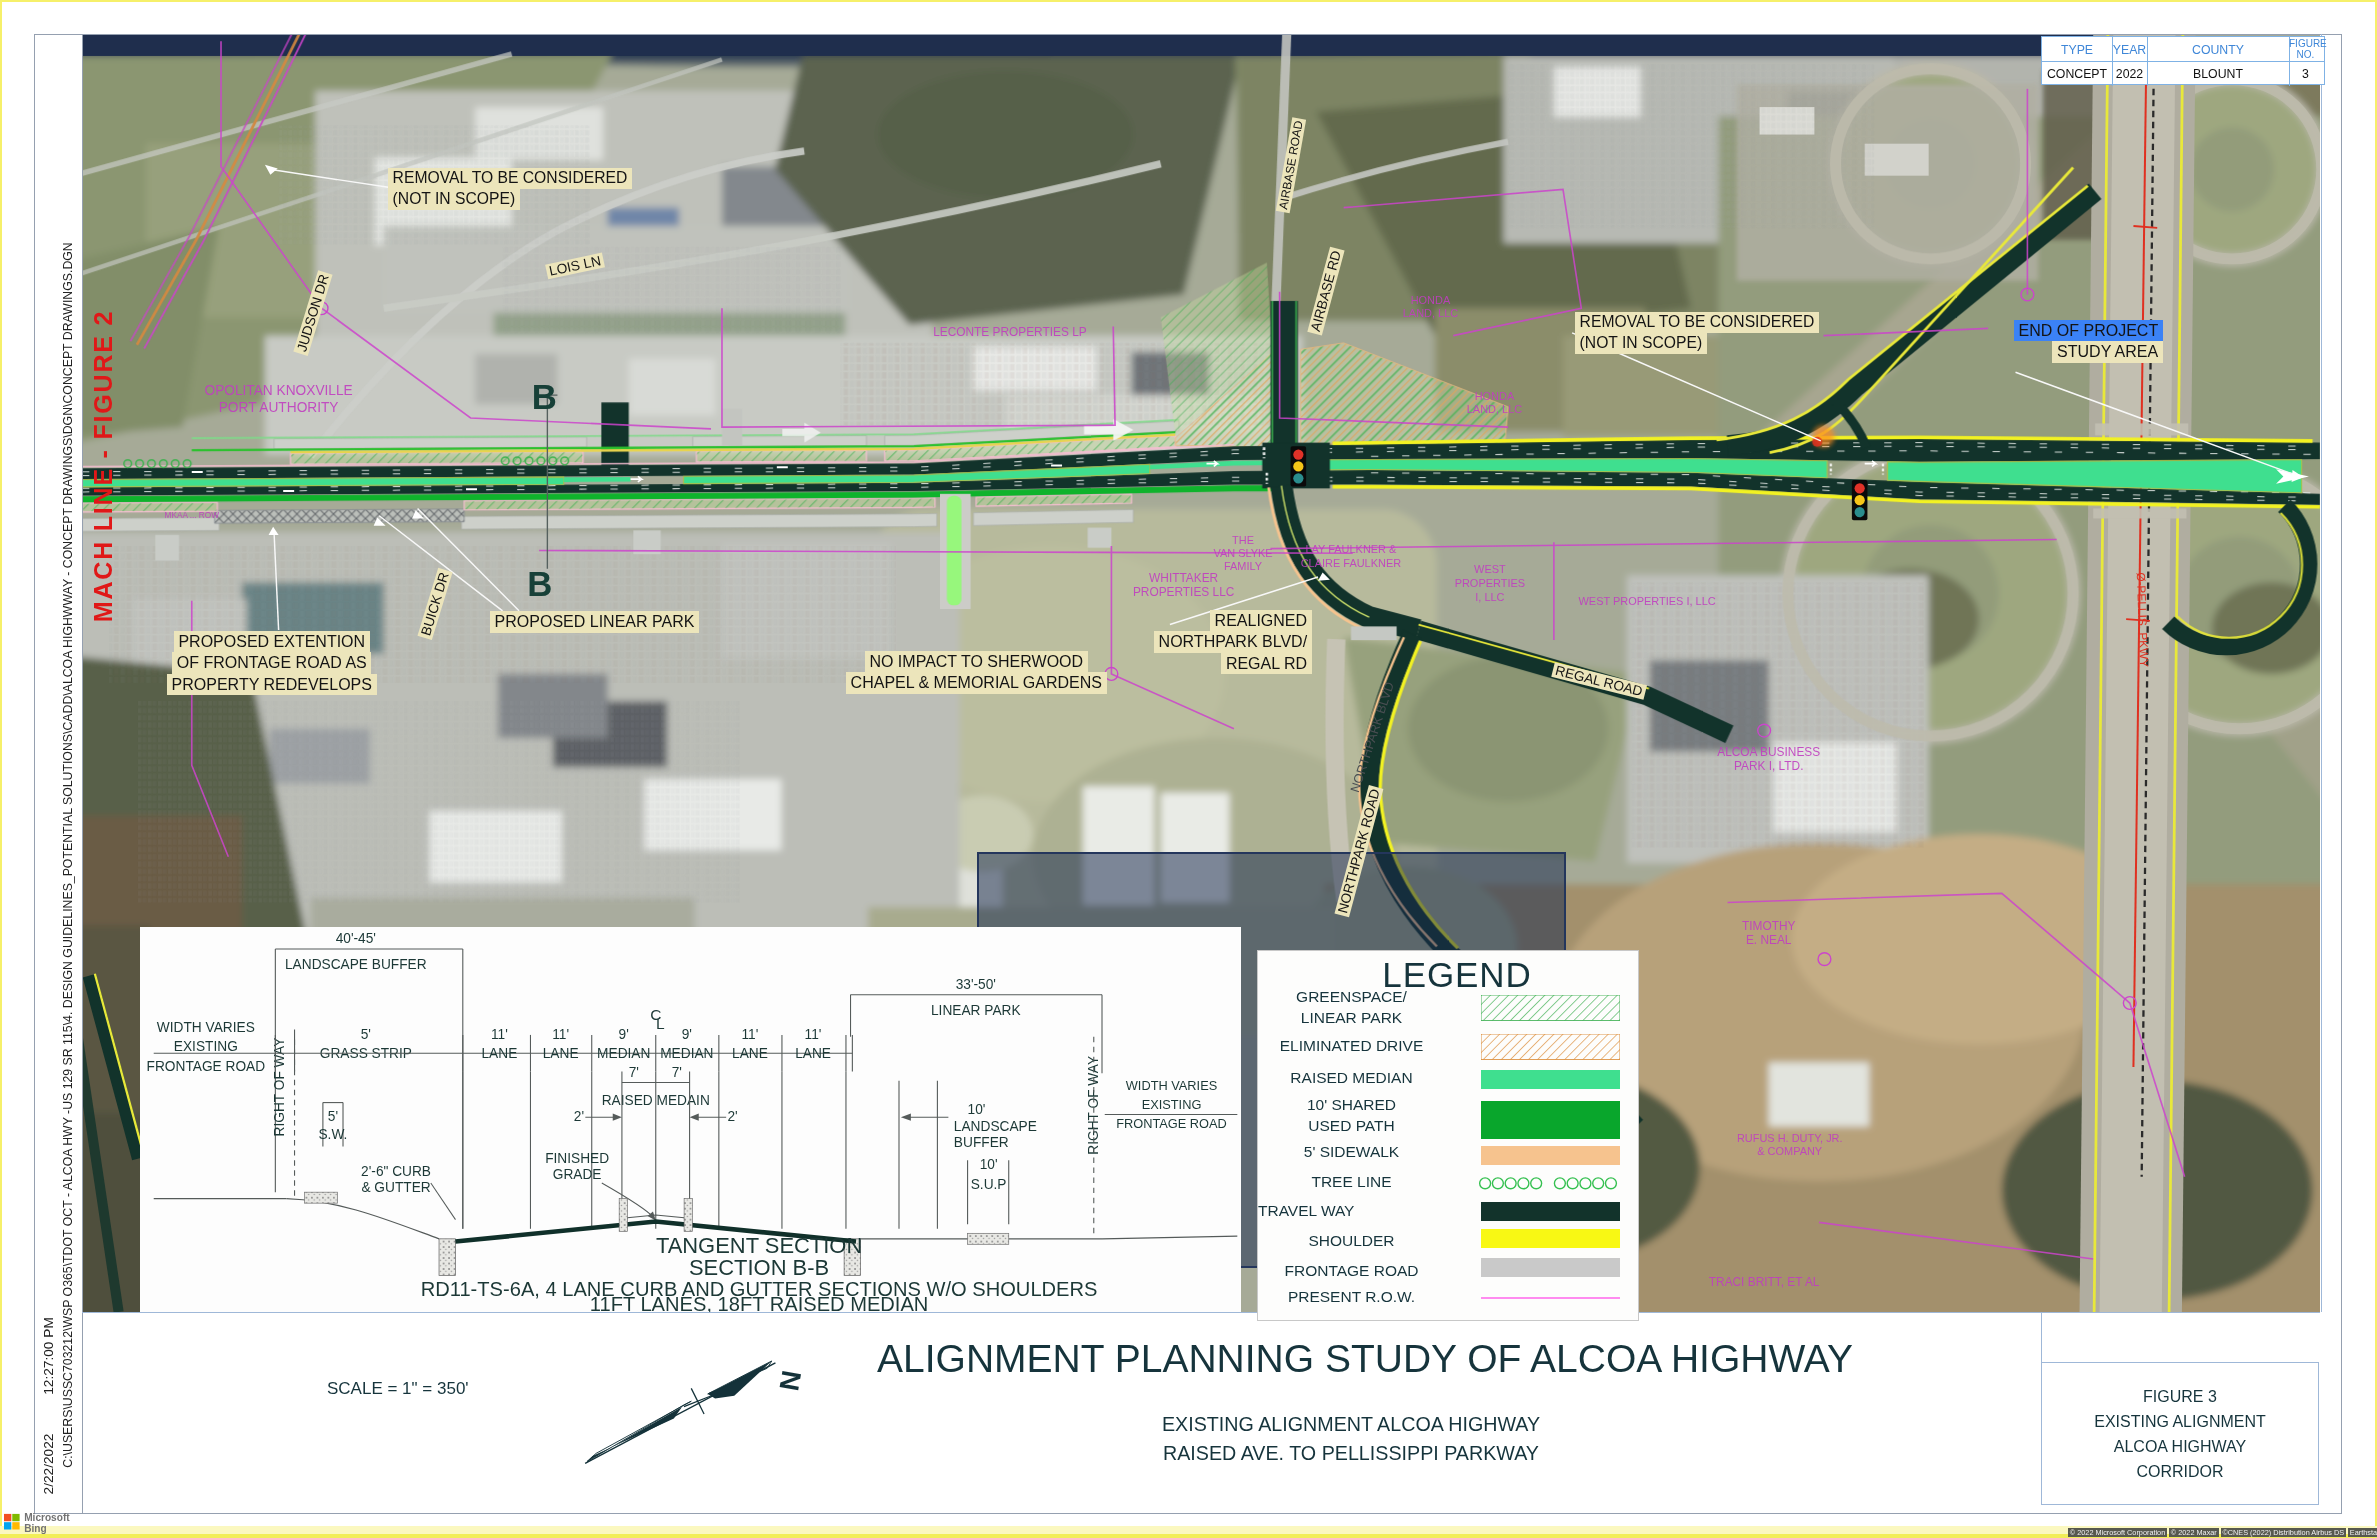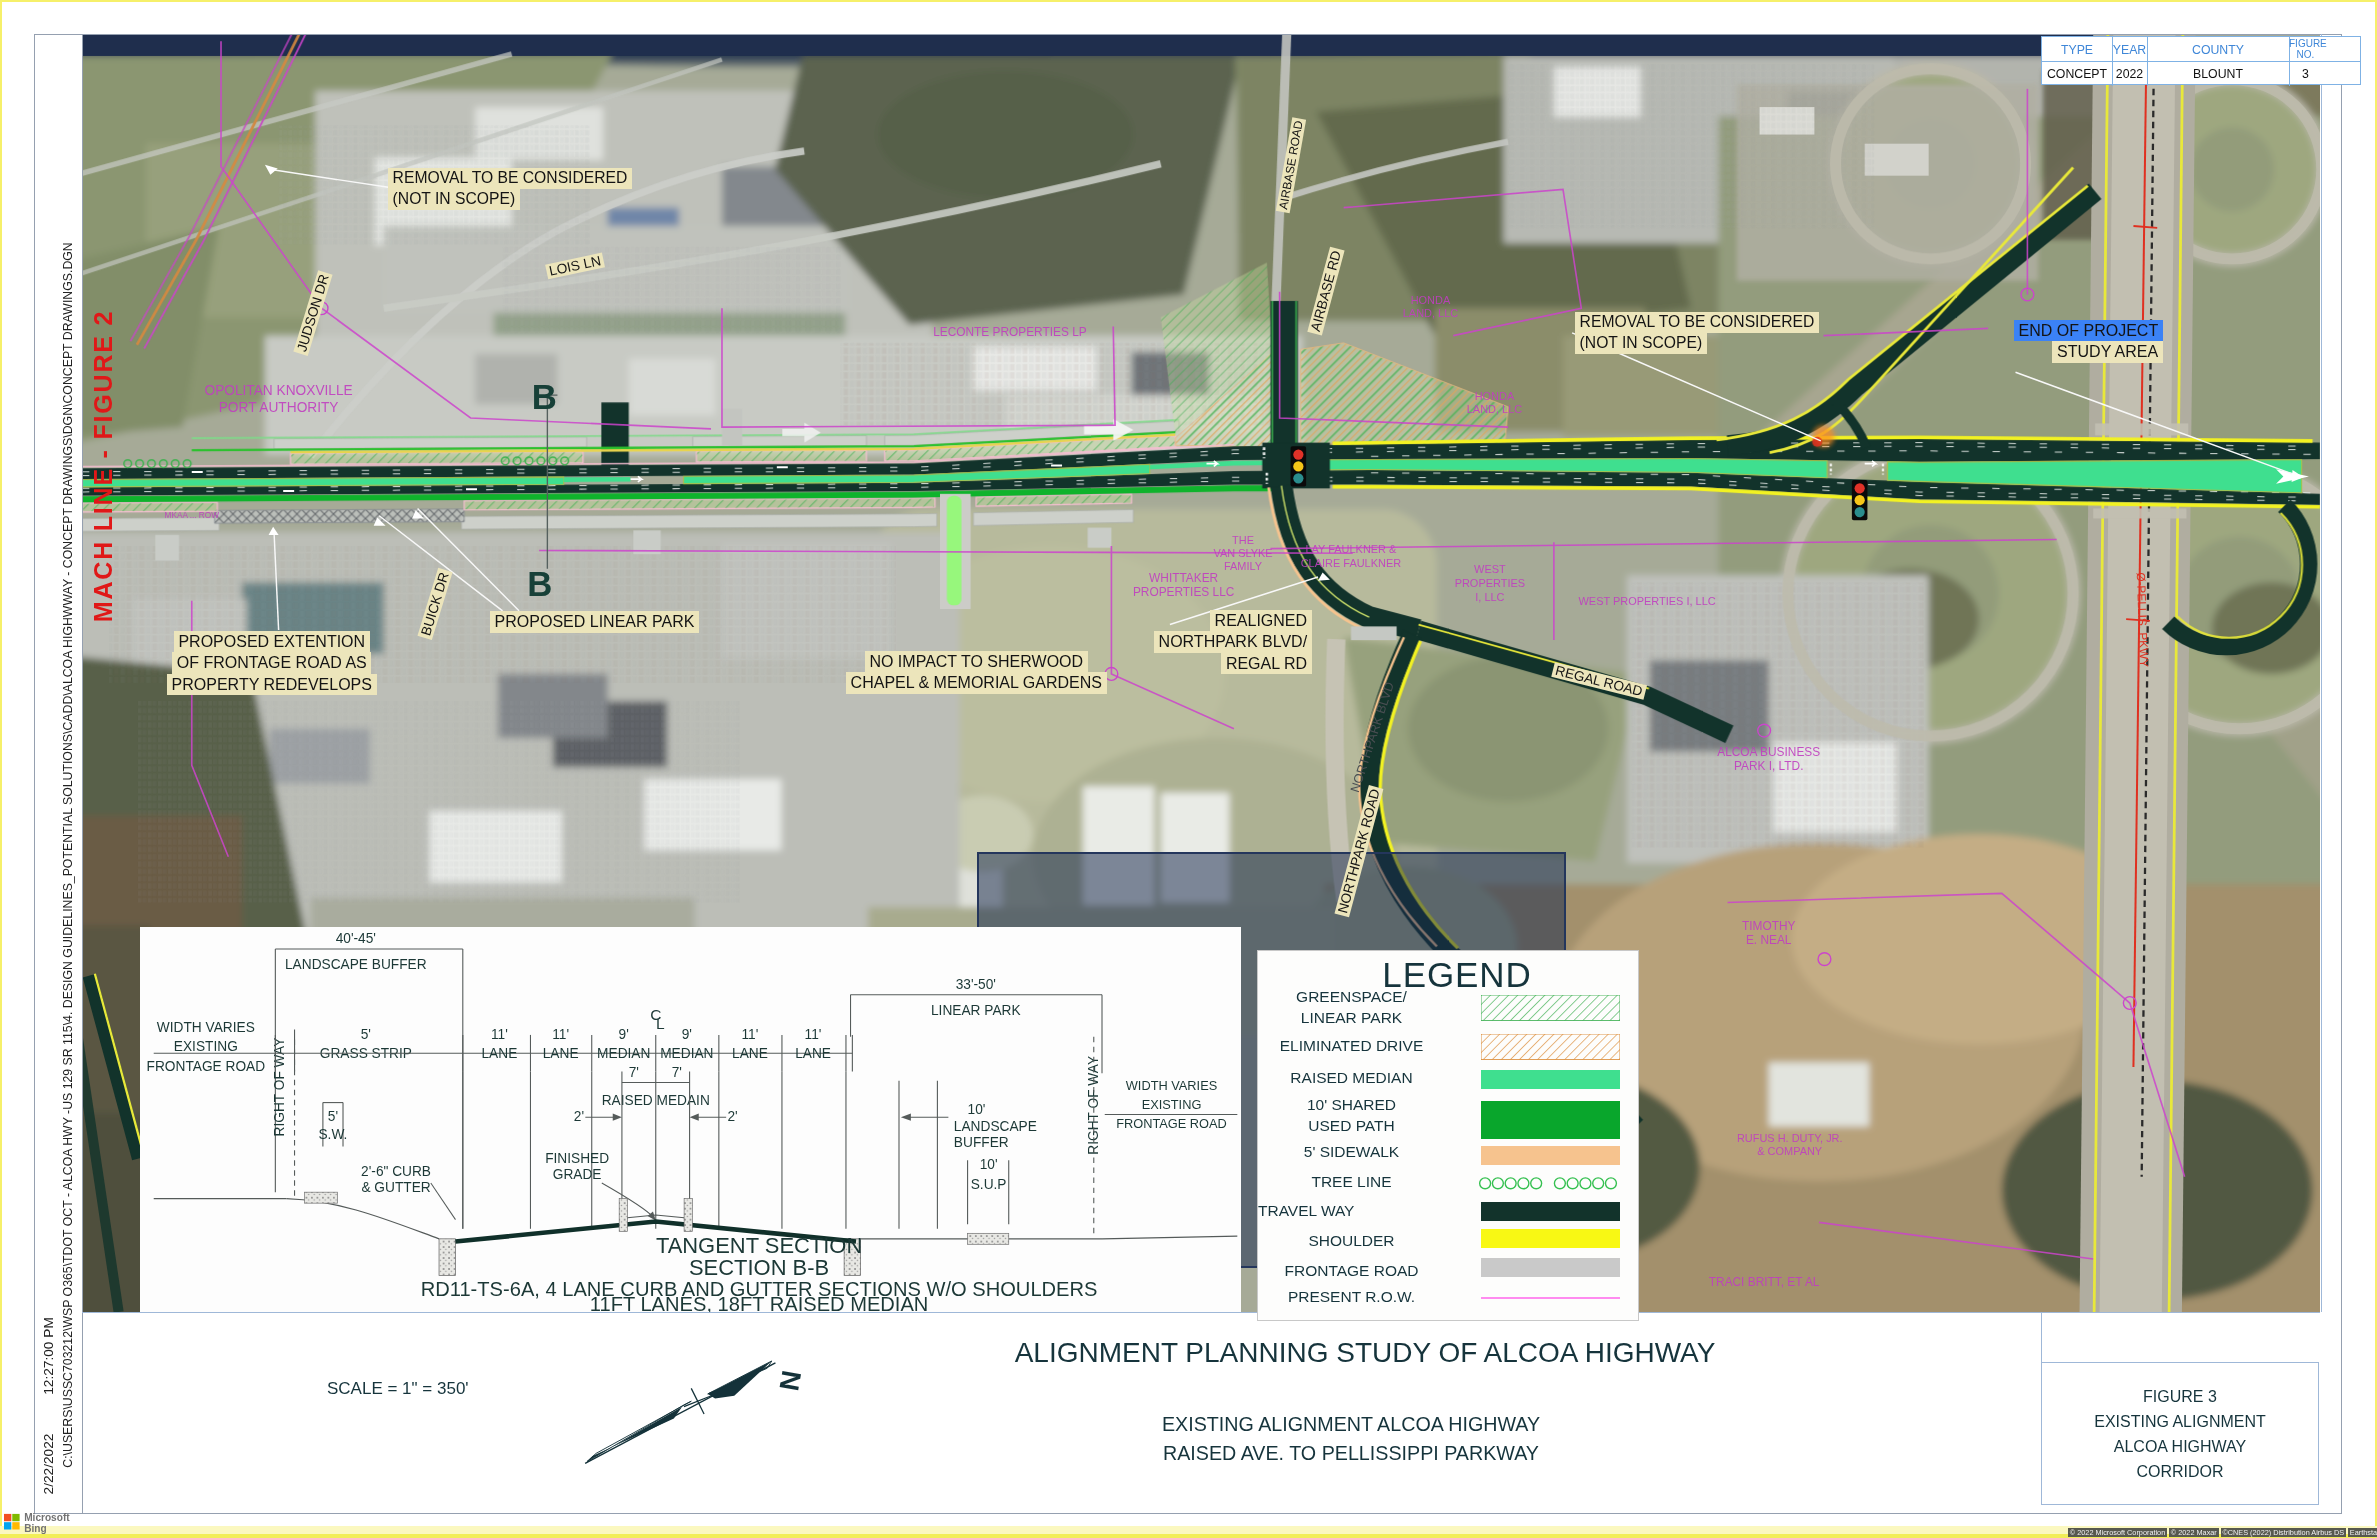--- a/index.html
+++ b/index.html
@@ -365,21 +365,21 @@
 <div class="abs" style="left:0;top:1526px;width:2377px;height:12px;background:#fbf8c0"></div>
 <div class="abs" style="left:0;top:1534px;width:2377px;height:3.7px;background:#f2ee58"></div>
 <div class="abs" style="left:34px;top:34px;width:2308px;height:1480px;border:1.4px solid #95a0b0;box-sizing:border-box"></div>
 <div class="abs" style="left:82px;top:34px;width:1.4px;height:1480px;background:#95a0b0"></div>
 <div class="abs" style="left:82px;top:1312px;width:2238px;height:1.4px;background:#9fb8d8"></div>
 <div class="abs" style="left:2321px;top:34px;width:1.4px;height:1278px;background:#9fb8d8"></div>
 <div class="abs tt" style="left:48px;top:1356px;transform:translate(-50%,-50%) rotate(-90deg);font-size:13.7px;color:#222;white-space:nowrap">12:27:00 PM</div>
 <div class="abs tt" style="left:48px;top:1464px;transform:translate(-50%,-50%) rotate(-90deg);font-size:13.7px;color:#222;white-space:nowrap">2/22/2022</div>
 <div class="abs" style="left:68px;top:855px;transform:translate(-50%,-50%) rotate(-90deg);font-size:12.3px;color:#222;white-space:nowrap">C:\USERS\USSC703212\WSP O365\TDOT OCT - ALCOA HWY -US 129 SR 115\4. DESIGN GUIDELINES_POTENTIAL SOLUTIONS\CADD\ALCOA HIGHWWAY - CONCEPT DRAWINGS\DGN\CONCEPT DRAWINGS.DGN</div>
 
-<div class="abs" style="left:2041px;top:36px;width:320px;height:49px;background:#fff;border:1.4px solid #7fb2e5;box-sizing:border-box;font-size:12.3px">
+<div class="abs" style="left:2041px;top:36px;width:284px;height:49px;background:#fff;border:1.4px solid #7fb2e5;box-sizing:border-box;font-size:12.3px">
  <div class="abs" style="left:0;top:0;width:100%;height:25px;border-bottom:1.4px solid #7fb2e5;box-sizing:border-box"></div>
  <div class="abs" style="left:70px;top:0;width:1.4px;height:49px;background:#7fb2e5"></div>
  <div class="abs" style="left:105px;top:0;width:1.4px;height:49px;background:#7fb2e5"></div>
  <div class="abs" style="left:247px;top:0;width:1.4px;height:49px;background:#7fb2e5"></div>
  <div class="abs" style="left:0;top:5.5px;width:70px;text-align:center;color:#3f87d8">TYPE</div>
  <div class="abs" style="left:70px;top:5.5px;width:35px;text-align:center;color:#3f87d8">YEAR</div>
  <div class="abs" style="left:105px;top:5.5px;width:142px;text-align:center;color:#3f87d8">COUNTY</div>
  <div class="abs" style="left:247px;top:0.9px;width:33px;text-align:center;color:#3f87d8;font-size:10px;line-height:1.1">FIGURE<br>NO.</div>
  <div class="abs" style="left:0;top:30px;width:70px;text-align:center;color:#111">CONCEPT</div>
  <div class="abs" style="left:70px;top:30px;width:35px;text-align:center;color:#111">2022</div>
@@ -583,21 +583,21 @@
   </div>
 <div class="st" style="left:313px;top:313px;transform:translate(-50%,-50%) rotate(-73deg);font-size:13.7px">JUDSON DR</div>
 <div class="st" style="left:575px;top:266px;transform:translate(-50%,-50%) rotate(-12deg);font-size:13.7px">LOIS LN</div>
 <div class="st" style="left:1291px;top:165px;transform:translate(-50%,-50%) rotate(-80deg);font-size:12px">AIRBASE  ROAD</div>
 <div class="st" style="left:1326px;top:291px;transform:translate(-50%,-50%) rotate(-75deg);font-size:13.7px">AIRBASE RD</div>
 <div class="st" style="left:435px;top:604px;transform:translate(-50%,-50%) rotate(-73deg);font-size:13.7px">BUICK DR</div>
 <div class="st" style="left:1599px;top:681px;transform:translate(-50%,-50%) rotate(14deg);font-size:13.7px">REGAL ROAD</div>
 <div class="st" style="left:1359px;top:851px;transform:translate(-50%,-50%) rotate(-75deg);font-size:13.7px">NORTHPARK ROAD</div>
 <div class="abs" style="left:1372px;top:737px;transform:translate(-50%,-50%) rotate(-72deg);font-size:12.8px;color:#4a4e52;white-space:nowrap">NORTHPARK  BLVD</div>
 <div class="abs" style="left:103px;top:466px;transform:translate(-50%,-50%) rotate(-90deg);font-size:25px;font-weight:bold;color:#e01818;white-space:nowrap;letter-spacing:1.8px">MACH LINE - FIGURE 2</div>
-<div class="abs tt" style="left:871px;top:1337px;width:988px;text-align:center;font-size:28px;white-space:nowrap">ALIGNMENT PLANNING STUDY OF ALCOA HIGHWAY</div>
+<div class="abs tt" style="left:871px;top:1337px;width:988px;text-align:center;font-size:39px;white-space:nowrap">ALIGNMENT PLANNING STUDY OF ALCOA HIGHWAY</div>
 <div class="abs tt" style="left:1031px;top:1413px;width:640px;text-align:center;font-size:19.7px">EXISTING ALIGNMENT ALCOA HIGHWAY</div>
 <div class="abs tt" style="left:1031px;top:1442px;width:640px;text-align:center;font-size:19.7px">RAISED AVE. TO PELLISSIPPI PARKWAY</div>
 <div class="abs tt" style="left:327px;top:1379px;font-size:17px">SCALE = 1" = 350'</div>
 <svg class="abs" style="left:576px;top:1337px" width="247" height="133" viewBox="0 0 270 145">
 <line x1="10" y1="138" x2="218" y2="28" stroke="#14323a" stroke-width="1.5"></line>
 <polygon points="12,136 116,76 107,89 18,130" fill="#14323a"></polygon>
 <polygon points="12,136 118,74 126,70 22,127" fill="none" stroke="#14323a" stroke-width="1"></polygon>
 <polygon points="144,62 214,26 173,64 152,67" fill="#14323a"></polygon>
 <polygon points="144,62 214,26 209,34" fill="none" stroke="#14323a" stroke-width="1"></polygon>
 <line x1="126" y1="56" x2="140" y2="84" stroke="#14323a" stroke-width="1.4"></line>

